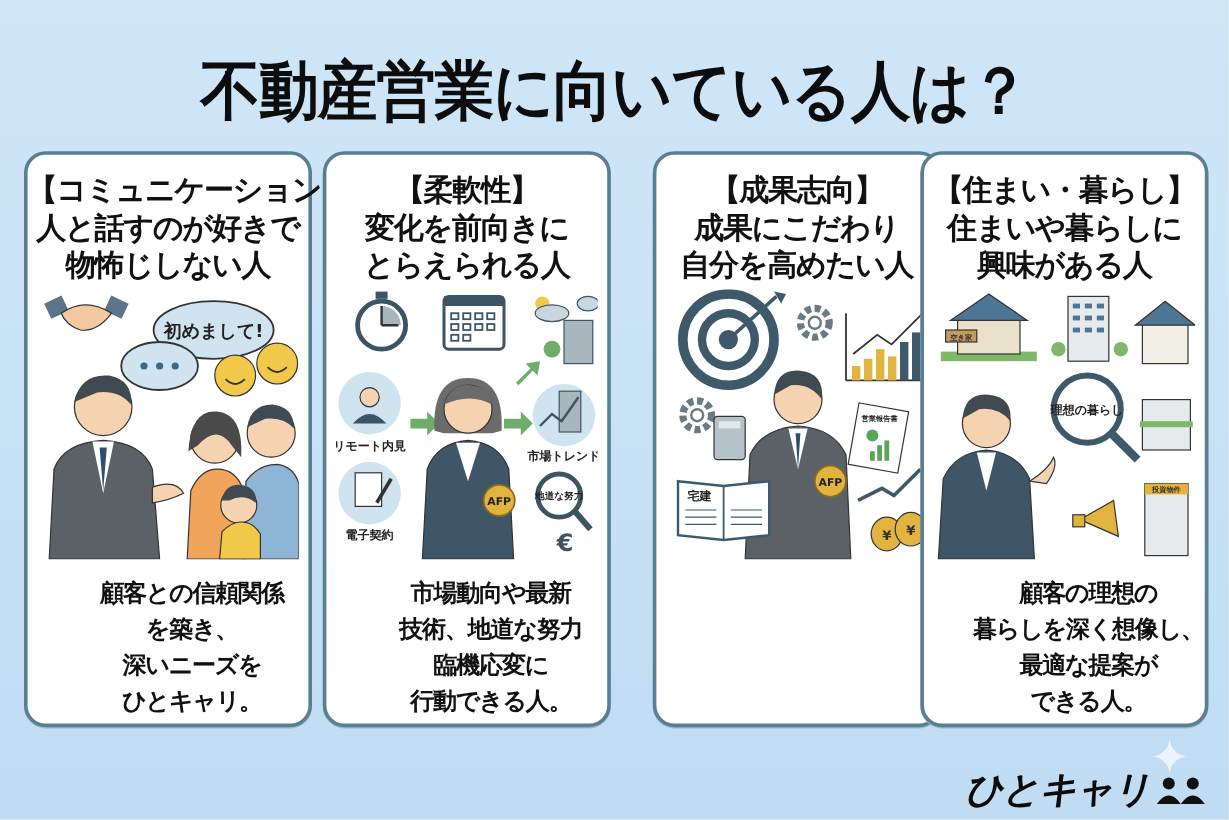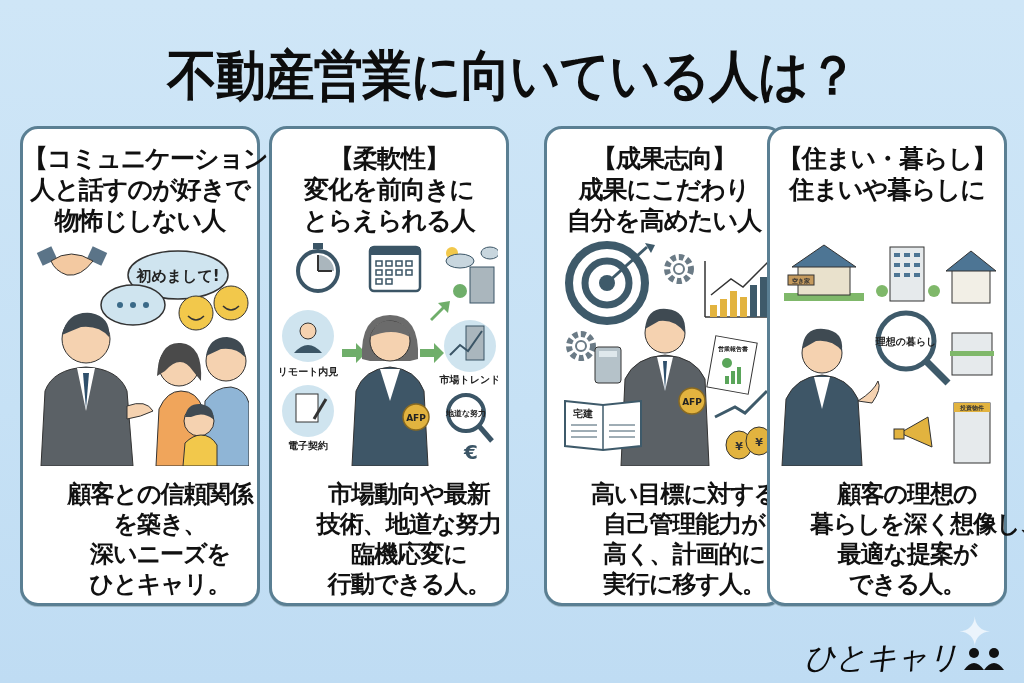--- a/index.html
+++ b/index.html
@@ -34,28 +34,28 @@
     color: #111;
   }
   .card-head .cat { display: block; white-space: nowrap; font-size: 25px; letter-spacing: -1px; }
   .card-head .ln { display: block; white-space: nowrap; letter-spacing: -1px; }
   .illus {
     position: absolute; left: 8px; top: 112px; width: 218px; height: 225px;
   }
   .illus svg { width: 100%; height: 100%; }
   .card-body {
     position: absolute; left: 0; top: 350px; width: 100%;
-    text-align: center; font-weight: bold; font-size: 24px; line-height: 30px;
+    text-align: center; font-weight: bold; font-size: 20px; line-height: 30px;
     color: #111;
     padding-left: 40px;
   }
   .card-body .ln { display: block; white-space: nowrap; letter-spacing: -1px; }
   .logo {
     position: absolute; right: 18px; top: 637px;
-    font-size: 31px; font-weight: normal; font-style: italic;
+    font-size: 31px; font-weight: bold; font-style: italic;
     color: #0b0b0b; letter-spacing: -1px;
     display: flex; align-items: center; gap: 4px;
   }
   .sparkle {
     position: absolute; left: 958px; top: 612px; width: 30px; height: 40px;
     color: #f0f7fd; font-size: 40px; line-height: 40px; opacity: 0.9;
   }
   .svg-label { font-family: "DejaVu Sans", sans-serif; font-weight: bold; }
 </style>
 </head>
@@ -283,32 +283,27 @@
         </g>
         <g>
           <polyline points="160,176 180,166 190,172 212,150" stroke="#3e5a6a" stroke-width="3" fill="none"></polyline>
           <ellipse cx="184" cy="204" rx="13" ry="14" fill="#e2b33f" stroke="#333"></ellipse>
           <ellipse cx="204" cy="200" rx="13" ry="14" fill="#e2b33f" stroke="#333"></ellipse>
           <text x="184" y="209" text-anchor="middle" font-size="11" class="svg-label" fill="#333">¥</text>
           <text x="204" y="205" text-anchor="middle" font-size="11" class="svg-label" fill="#333">¥</text>
         </g>
       </svg>
     </div>
-    <div class="card-body">
-      <span class="ln">高い目標に対する</span>
-      <span class="ln">自己管理能力が</span>
-      <span class="ln">高く、計画的に</span>
-      <span class="ln">実行に移す人。</span>
-    </div>
   </div>
 
   <div class="card">
     <div class="card-head">
       <span class="cat">【住まい・暮らし】</span>
       <span class="ln">住まいや暮らしに</span>
+      <span class="ln">興味がある人</span>
     </div>
     <div class="illus">
       <svg viewBox="0 0 218 225" xmlns="http://www.w3.org/2000/svg">
         <g>
           <rect x="6" y="52" width="80" height="8" fill="#7fb86a"></rect>
           <rect x="20" y="24" width="52" height="30" fill="#e9e1cc" stroke="#333"></rect>
           <path d="M14 26 L46 4 L78 26Z" fill="#4d7594" stroke="#333"></path>
           <rect x="10" y="34" width="26" height="10" fill="#c59a5d" stroke="#333"></rect>
           <text x="23" y="42" text-anchor="middle" font-size="6" class="svg-label" fill="#333">空き家</text>
         </g>

